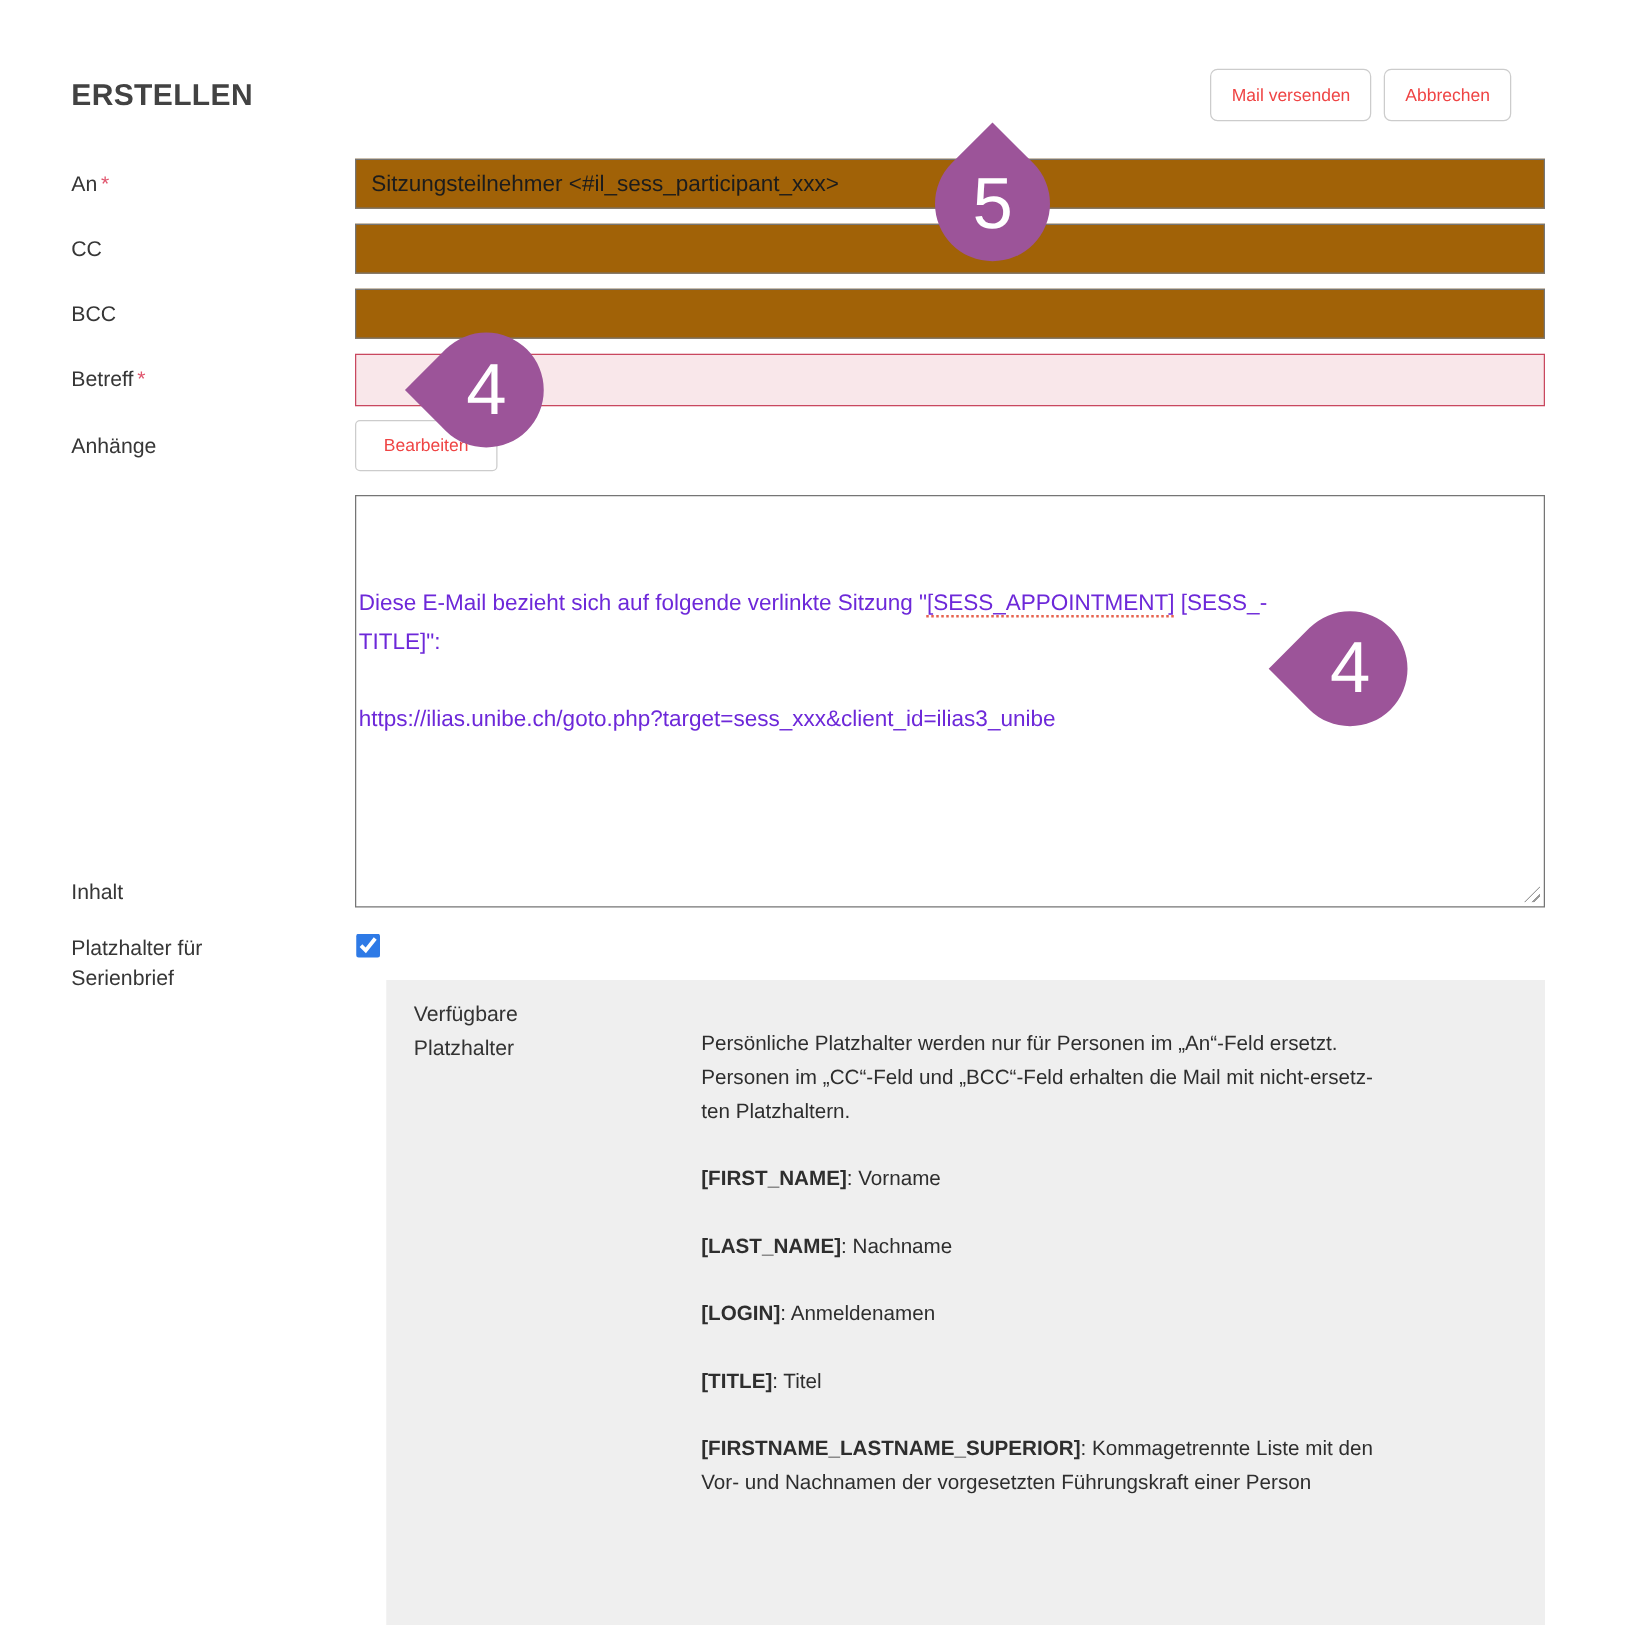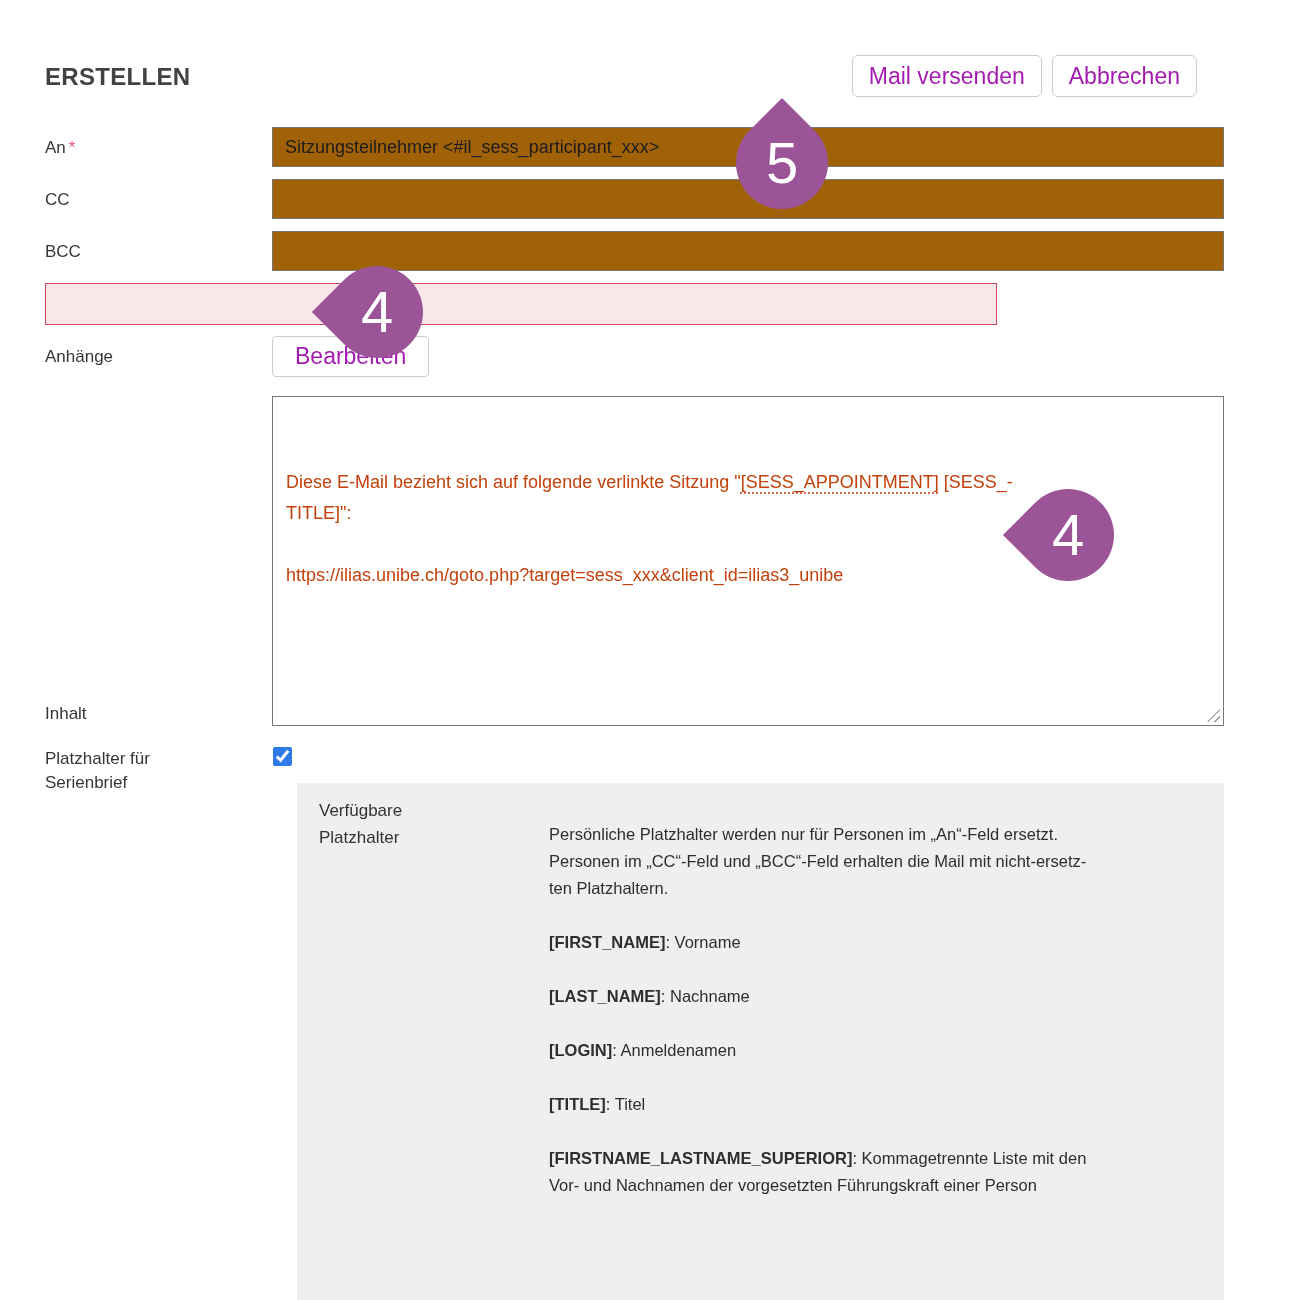--- a/index.html
+++ b/index.html
@@ -1,44 +1,44 @@
 <!DOCTYPE html>
 <html lang="de"><head>
 <meta charset="utf-8">
 <style>
   html,body{margin:0;padding:0;background:#fff;}
   body{width:1300px;height:1300px;font-family:"Liberation Sans",sans-serif;color:#333;position:relative;overflow:hidden;}
-  .page{position:relative;width:1055px;height:1300px;}
+  .page{position:relative;width:1055px;height:1300px;margin-left:12px;}
   .content{position:absolute;left:45px;top:55px;width:1152px;}
 
   
   .header-row{display:flex;justify-content:space-between;align-items:flex-start;margin-bottom:30px;}
   .page-title{font-size:24px;font-weight:700;color:#424242;margin:0;padding-top:8px;letter-spacing:.3px;}
   .btn-group{display:flex;gap:10px;}
-  .btn{font-family:inherit;font-size:23px;color:#a21caf;background:#fff;border:1px solid #ccc;
+  .btn{font-family:inherit;font-size:14px;color:#ef4444;background:#fff;border:1px solid #ccc;
        border-radius:6px;height:42px;padding:0 16px;line-height:40px;cursor:pointer;white-space:nowrap;}
 
   
   .form-row{display:flex;margin-bottom:12px;gap:27px;}
   .label-col{width:200px;flex:0 0 200px;font-size:17px;color:#363636;padding-top:9px;line-height:24px;}
   .label-col .inner{display:inline-block;max-width:170px;}
   .req{color:#e0566e;margin-left:3px;}
   .field-col{width:952px;flex:0 0 952px;}
   input.text-input{width:100%;height:40px;box-sizing:border-box;border:1px solid #757575;border-radius:0;
        background:#a16207;font-family:inherit;font-size:18px;color:#1c1c1c;padding:0 12px;}
   .row-subject input.text-input{background:#f9e7ea;border:1px solid #c9485f;height:42px;}
   .row-subject{margin-bottom:11px;}
   .btn-edit{height:41px;padding:0 22px;line-height:39px;border-radius:4px;}
   .row-attach{margin-bottom:19px;}
   .row-body{margin-bottom:19px;align-items:flex-end;}
   .row-body .label-col{padding-top:4px;}
 
   
   .body-box{position:relative;width:952px;height:330px;box-sizing:border-box;border:1px solid #757575;
-       background:#fff;padding:8px 13px;font-size:18px;line-height:31px;color:#c2410c;white-space:pre-line;overflow:hidden;}
+       background:#fff;padding:8px 2px;font-size:18px;line-height:31px;color:#6d28d9;white-space:pre-line;overflow:hidden;}
   .spell{text-decoration:underline;text-decoration-style:dotted;text-decoration-color:#e8634f;
        text-decoration-thickness:2px;text-underline-offset:4px;}
   .resize-handle{position:absolute;right:3px;bottom:3px;width:13px;height:13px;
        background:repeating-linear-gradient(135deg,transparent 0 3.5px,#999 3.5px 5px);
        clip-path:polygon(100% 0,100% 100%,0 100%);}
 
   
   .row-toggle .label-col{padding-top:2px;}
   .checkbox{width:19px;height:19px;accent-color:#2e7ae6;margin:2px 0 0 1px;}
 
@@ -92,20 +92,21 @@
     </div>
 
     <div class="form-row">
       <div class="label-col">BCC</div>
       <div class="field-col">
         <input class="text-input" type="text" value="" style="">
       </div>
     </div>
 
     <div class="form-row row-subject">
+      <div class="label-col"><span class="inner"><span>Betreff</span><span class="req">*</span></span></div>
       <div class="field-col">
         <input class="text-input" type="text" value="" style="">
       </div>
     </div>
 
     <div class="form-row row-attach">
       <div class="label-col">Anhänge</div>
       <div class="field-col">
         <button class="btn btn-edit">Bearbeiten</button>
       </div>

